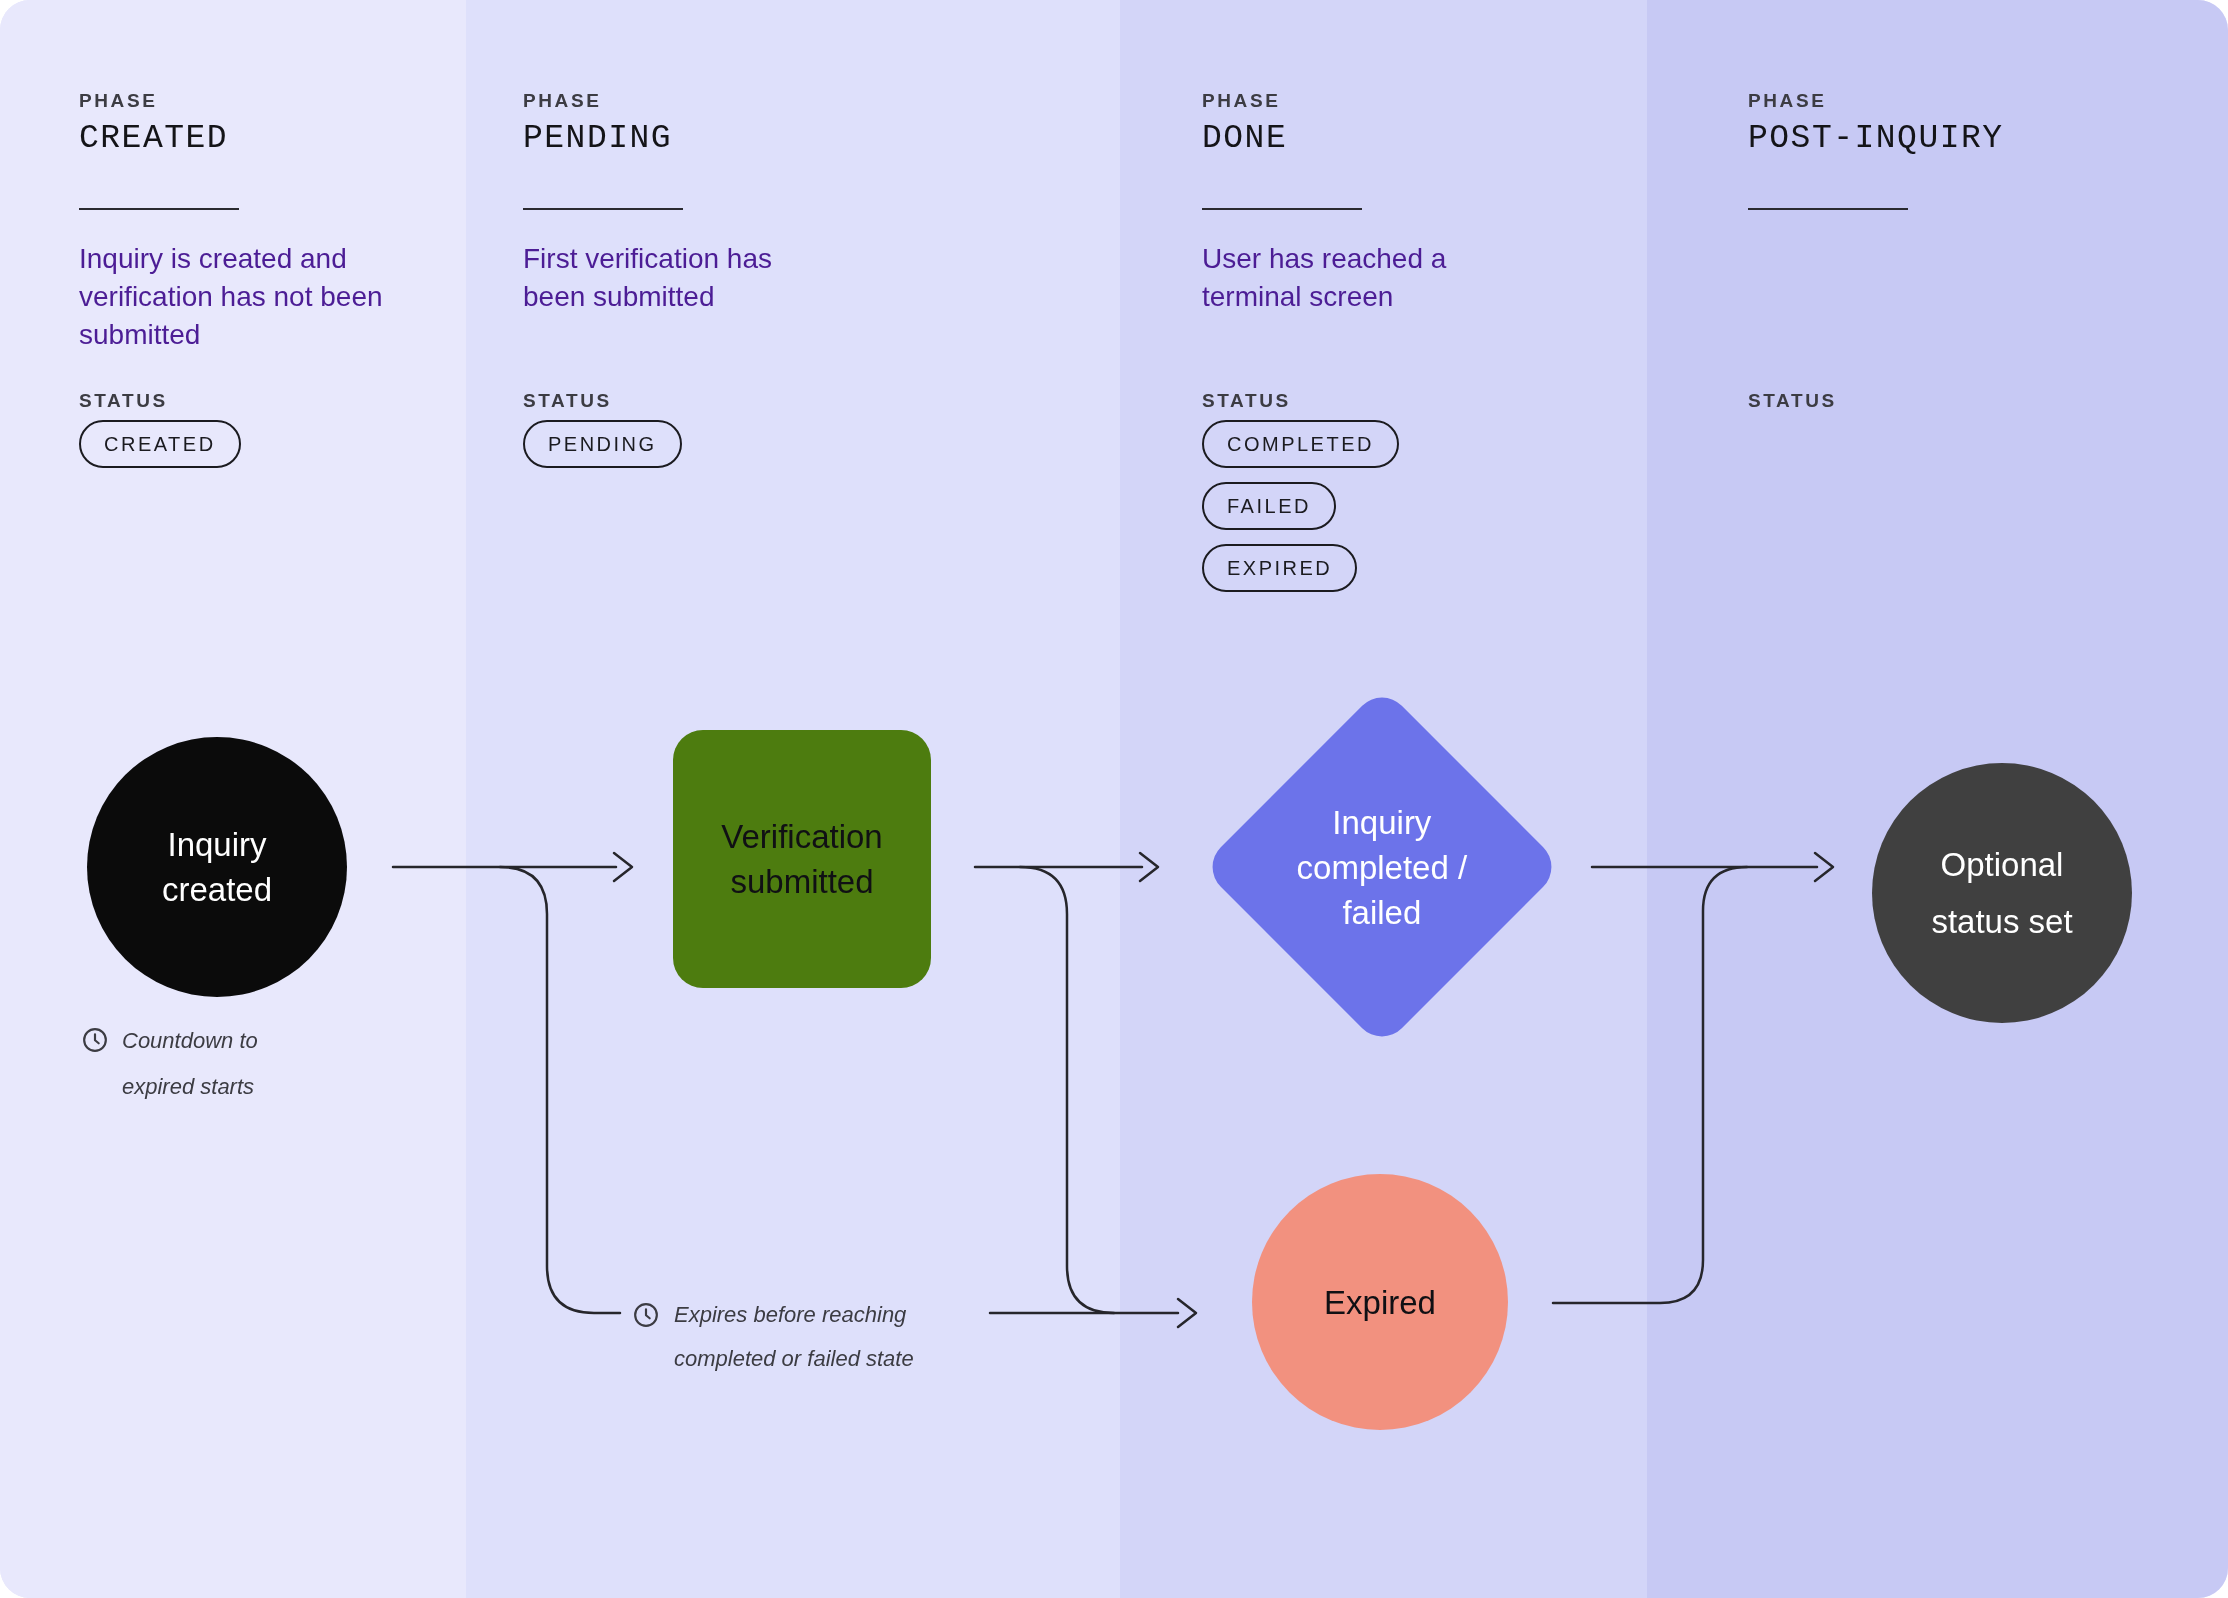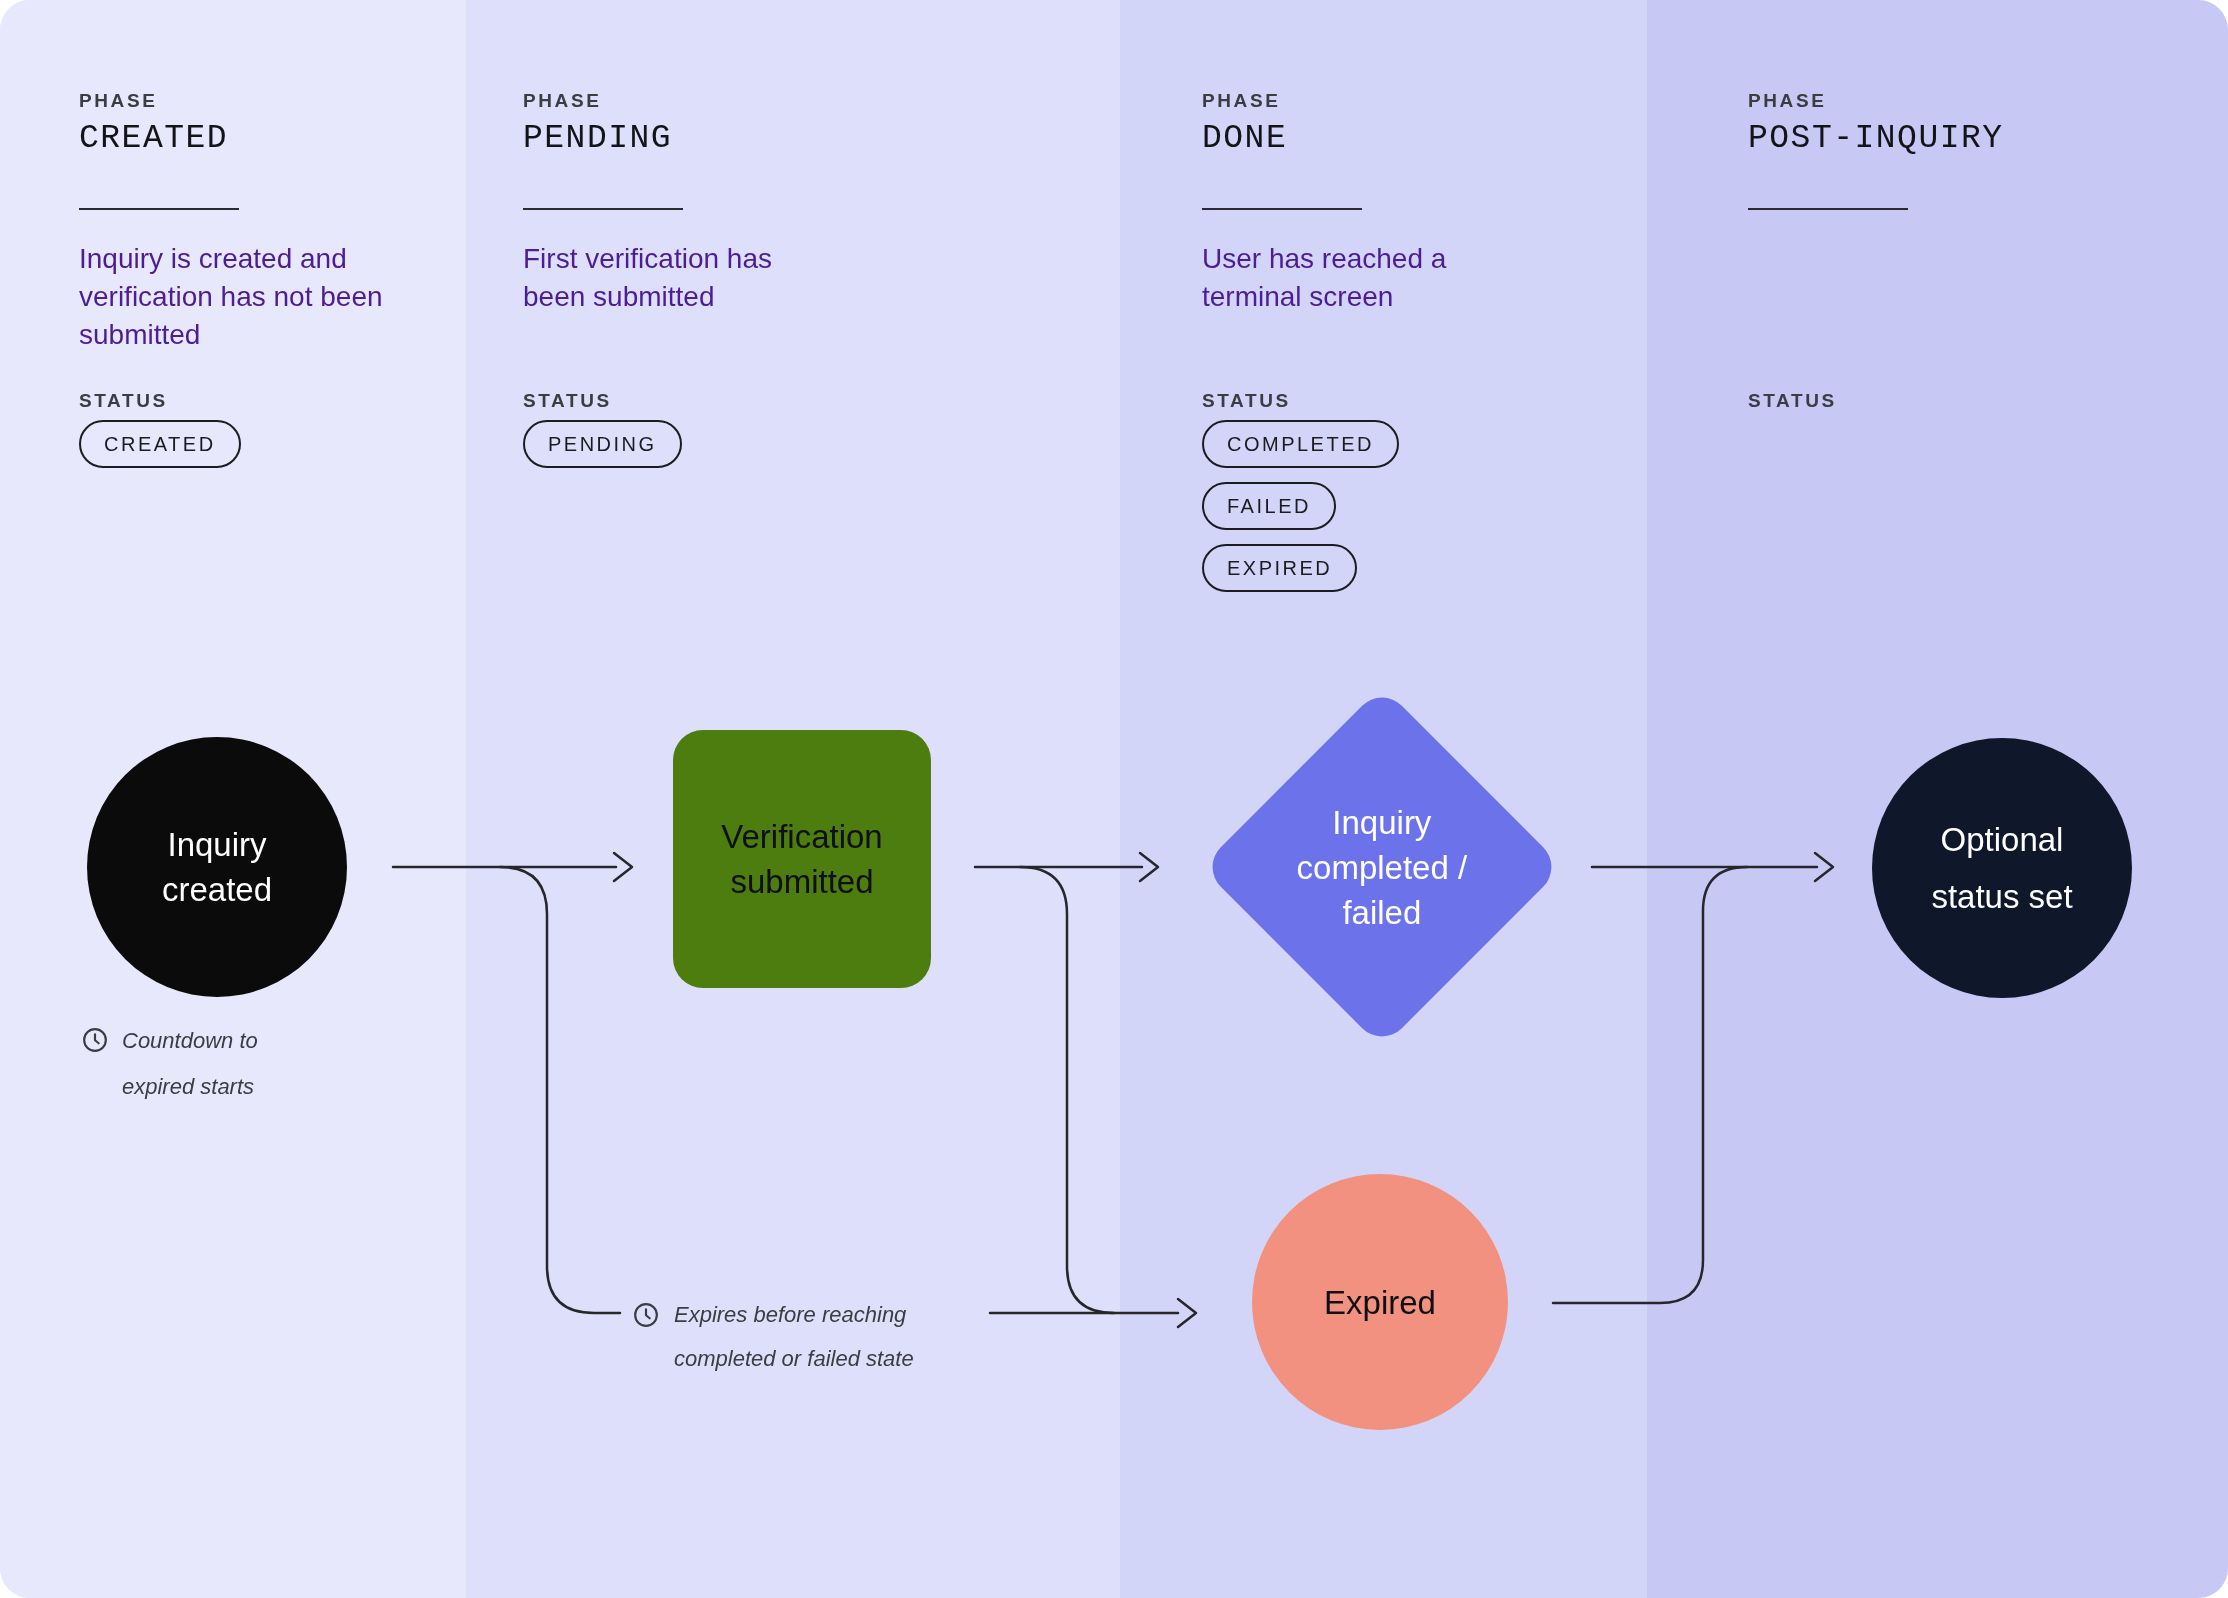--- a/index.html
+++ b/index.html
@@ -131,21 +131,21 @@
   </div>
 
   <div class="diamond" style="left: 1254px; top: 739px; width: 256px; height: 256px; background: rgb(108, 115, 234);">
     <div class="dtext">
       <div style="color: rgb(255, 255, 255);">Inquiry</div>
       <div style="color: rgb(255, 255, 255);">completed /</div>
       <div style="color: rgb(255, 255, 255);">failed</div>
     </div>
   </div>
 
-  <div class="node circle" style="left: 1872px; top: 738px; width: 260px; height: 260px; background: #0f172a; gap: 12px;">
+  <div class="node circle" style="left: 1872px; top: 763px; width: 260px; height: 260px; background: #404040; gap: 12px;">
     <div style="color: rgb(255, 255, 255);">Optional</div>
     <div style="color: rgb(255, 255, 255); text-align: right;">status set</div>
   </div>
 
   <div class="node circle" style="left: 1252px; top: 1174px; width: 256px; height: 256px; background: rgb(242, 145, 127);">
     <div style="color: rgb(16, 16, 20);">Expired</div>
   </div>
 
   <span class="clock" style="left:82px;top:1027px;">
     <svg width="26" height="26" viewBox="0 0 24 24">

